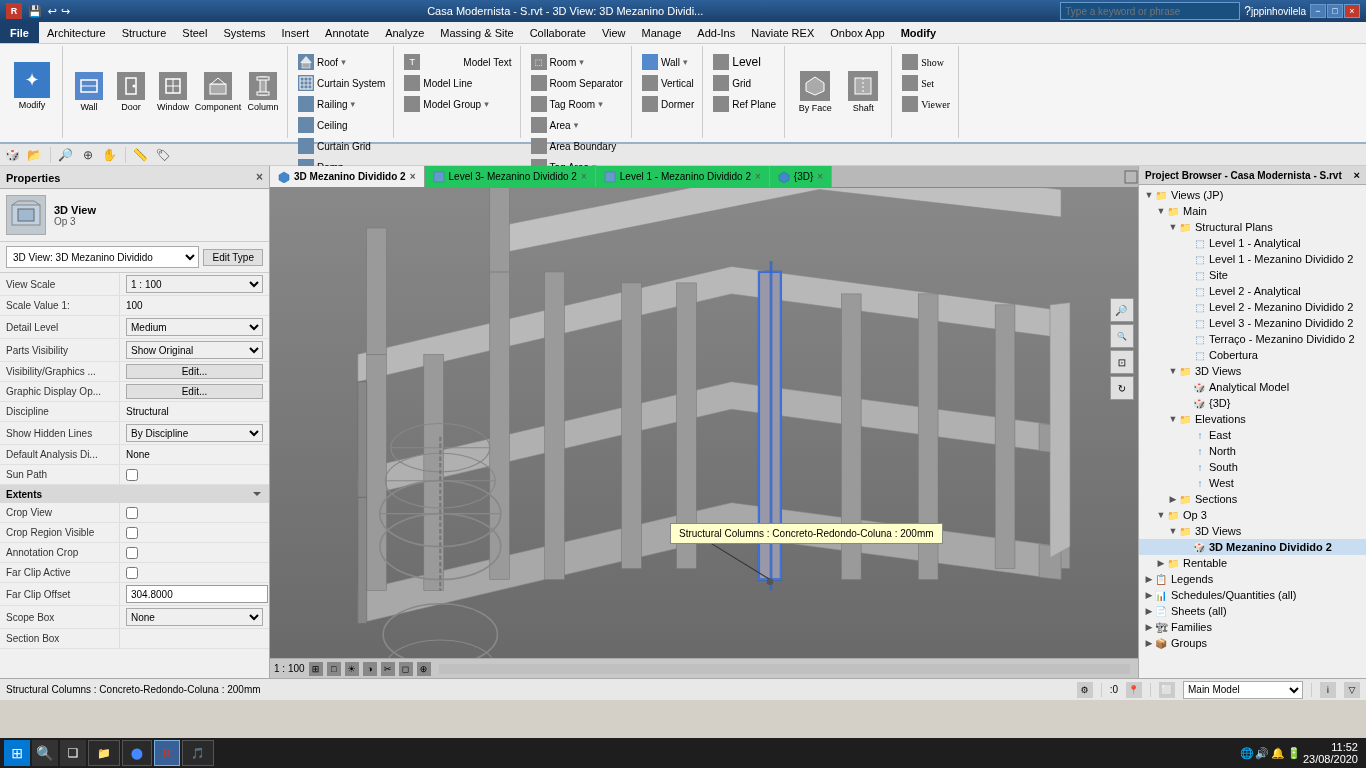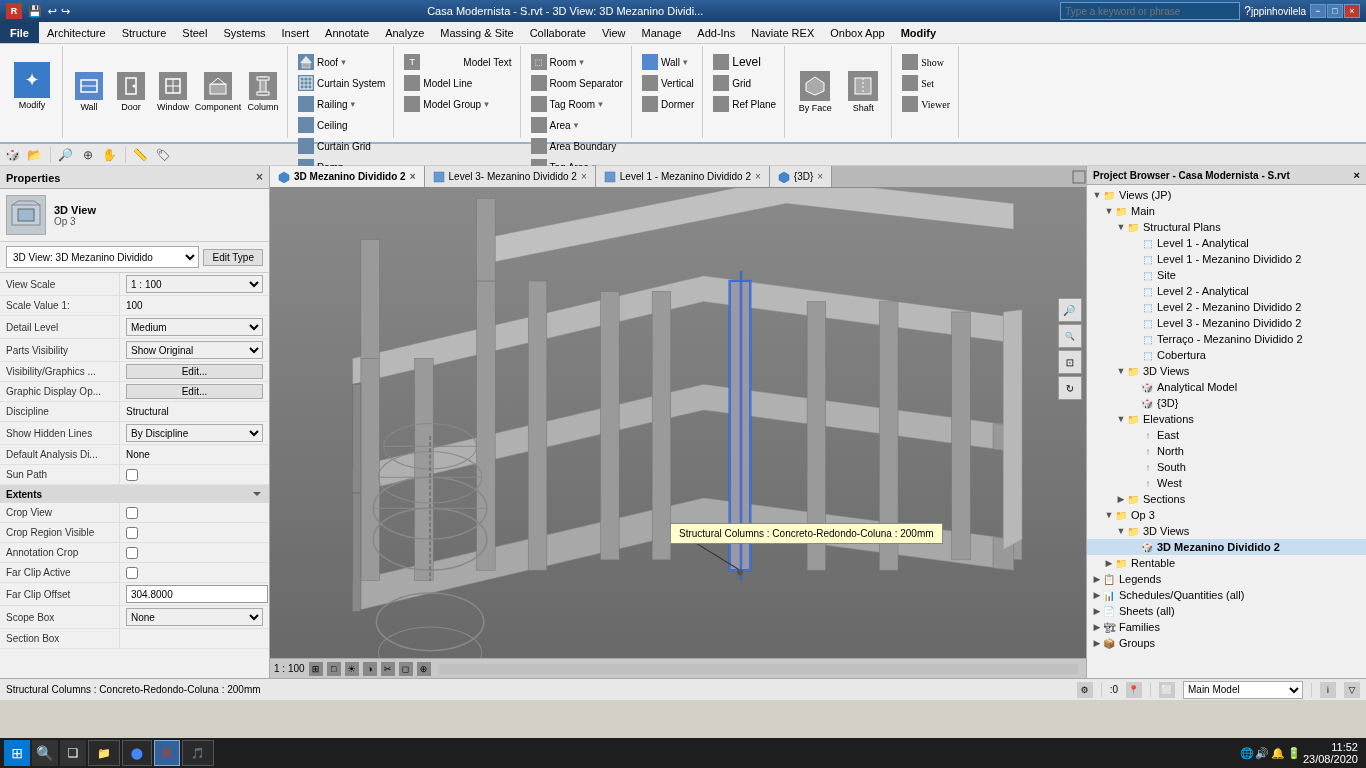--- a/index.html
+++ b/index.html
@@ -259,21 +259,21 @@
       border-bottom: 1px solid #888;
     }
     .viewport-tab {
       display: flex;
       align-items: center;
       gap: 4px;
       padding: 2px 8px;
       font-size: 10px;
       cursor: pointer;
       border-right: 1px solid #999;
-      background: #e5e5e5;
+      background: #22c55e;
     }
     .viewport-tab.active {
       background: #f0f0f0;
       font-weight: bold;
     }
     .tab-close { cursor: pointer; color: #555; font-size: 10px; }
     #viewport-canvas {
       flex: 1;
       background: #787878;
       position: relative;
@@ -316,21 +316,21 @@
       border: 1px solid #999;
       cursor: pointer;
       display: flex;
       align-items: center;
       justify-content: center;
       font-size: 10px;
     }
 
     
     #project-browser {
-      width: 280px;
+      width: 228px;
       background: #f0f0f0;
       border-left: 1px solid #aaa;
       display: flex;
       flex-direction: column;
     }
     #pb-header {
       background: #d8d8d8;
       padding: 3px 6px;
       font-weight: bold;
       font-size: 11px;

